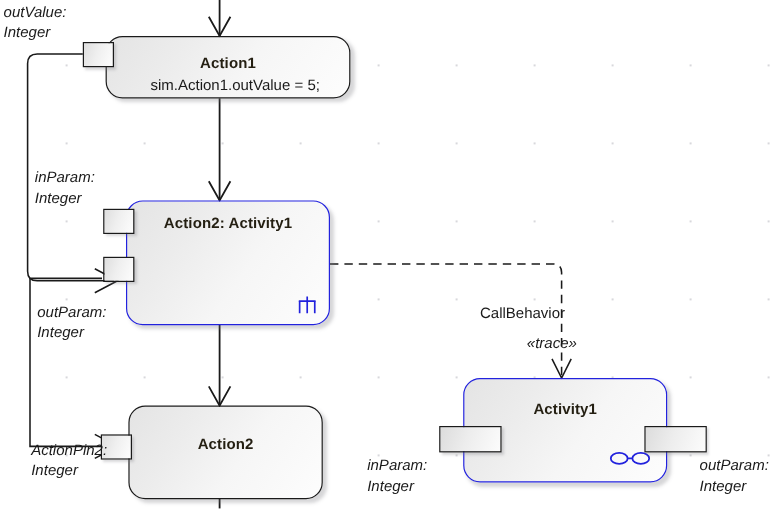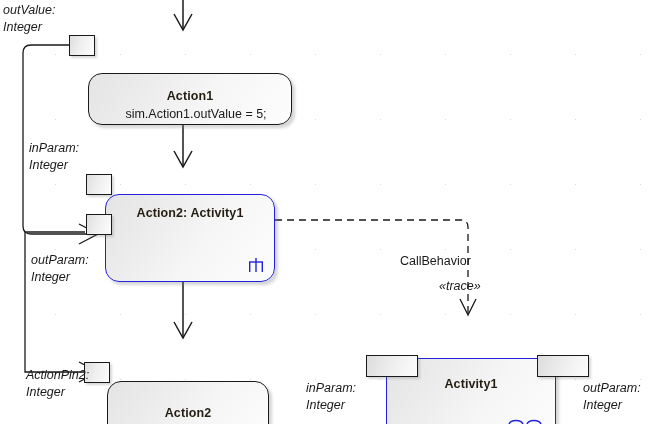--- a/index.html
+++ b/index.html
@@ -30,21 +30,20 @@
     pointer-events: none;
   }
 
   
   .node {
     position: absolute;
     box-sizing: border-box;
     border-radius: 14px;
     background: linear-gradient(125deg, #e4e4e4 0%, #ececec 28%, #f6f6f6 58%, #fdfdfd 100%);
     box-shadow: 3px 3px 3px rgba(120,120,125,0.30);
-    margin-top: 43px;
   }
   .node.black {
     border: 1.3px solid #1a1a1a;
   }
   .node.blue {
     border: 1.6px solid #2222dd;
   }
   .node-title {
     position: absolute;
     left: 0;
@@ -142,21 +141,21 @@
 
   <div class="node black" style="left:88px; top:30px; width:204px; height:52px;">
     <div class="node-title" style="top:15px;">Action1</div>
     <div class="node-body" style="top:33px;padding-left:12px;">sim.Action1.outValue = 5;</div>
   </div>
 
   <div class="pin" style="left:69px; top:35px; width:26px; height:21px;"></div>
   <div class="label two-line" style="left:3px; top:2px;"><span>outValue:
 Integer</span></div>
 
-  <div class="node blue" style="left:105px; top:151px; width:170px; height:88px;">
+  <div class="node blue" style="left:105px; top:167px; width:170px; height:104px;">
     <div class="node-title" style="top:11px;">Action2: Activity1</div>
 
     <div class="icon-box" style="right:9px; bottom:7px; width:18px; height:17px;">
       <svg width="18" height="17" viewBox="0 0 18 17" xmlns="http://www.w3.org/2000/svg">
         <line x1="2" y1="5" x2="16" y2="5" stroke="#2222dd" stroke-width="1.4"></line>
         <line x1="2.7" y1="5" x2="2.7" y2="15" stroke="#2222dd" stroke-width="1.4"></line>
         <line x1="9" y1="5" x2="9" y2="15" stroke="#2222dd" stroke-width="1.4"></line>
         <line x1="15.3" y1="5" x2="15.3" y2="15" stroke="#2222dd" stroke-width="1.4"></line>
         <line x1="9" y1="1" x2="9" y2="5" stroke="#2222dd" stroke-width="1.4"></line>
       </svg>

